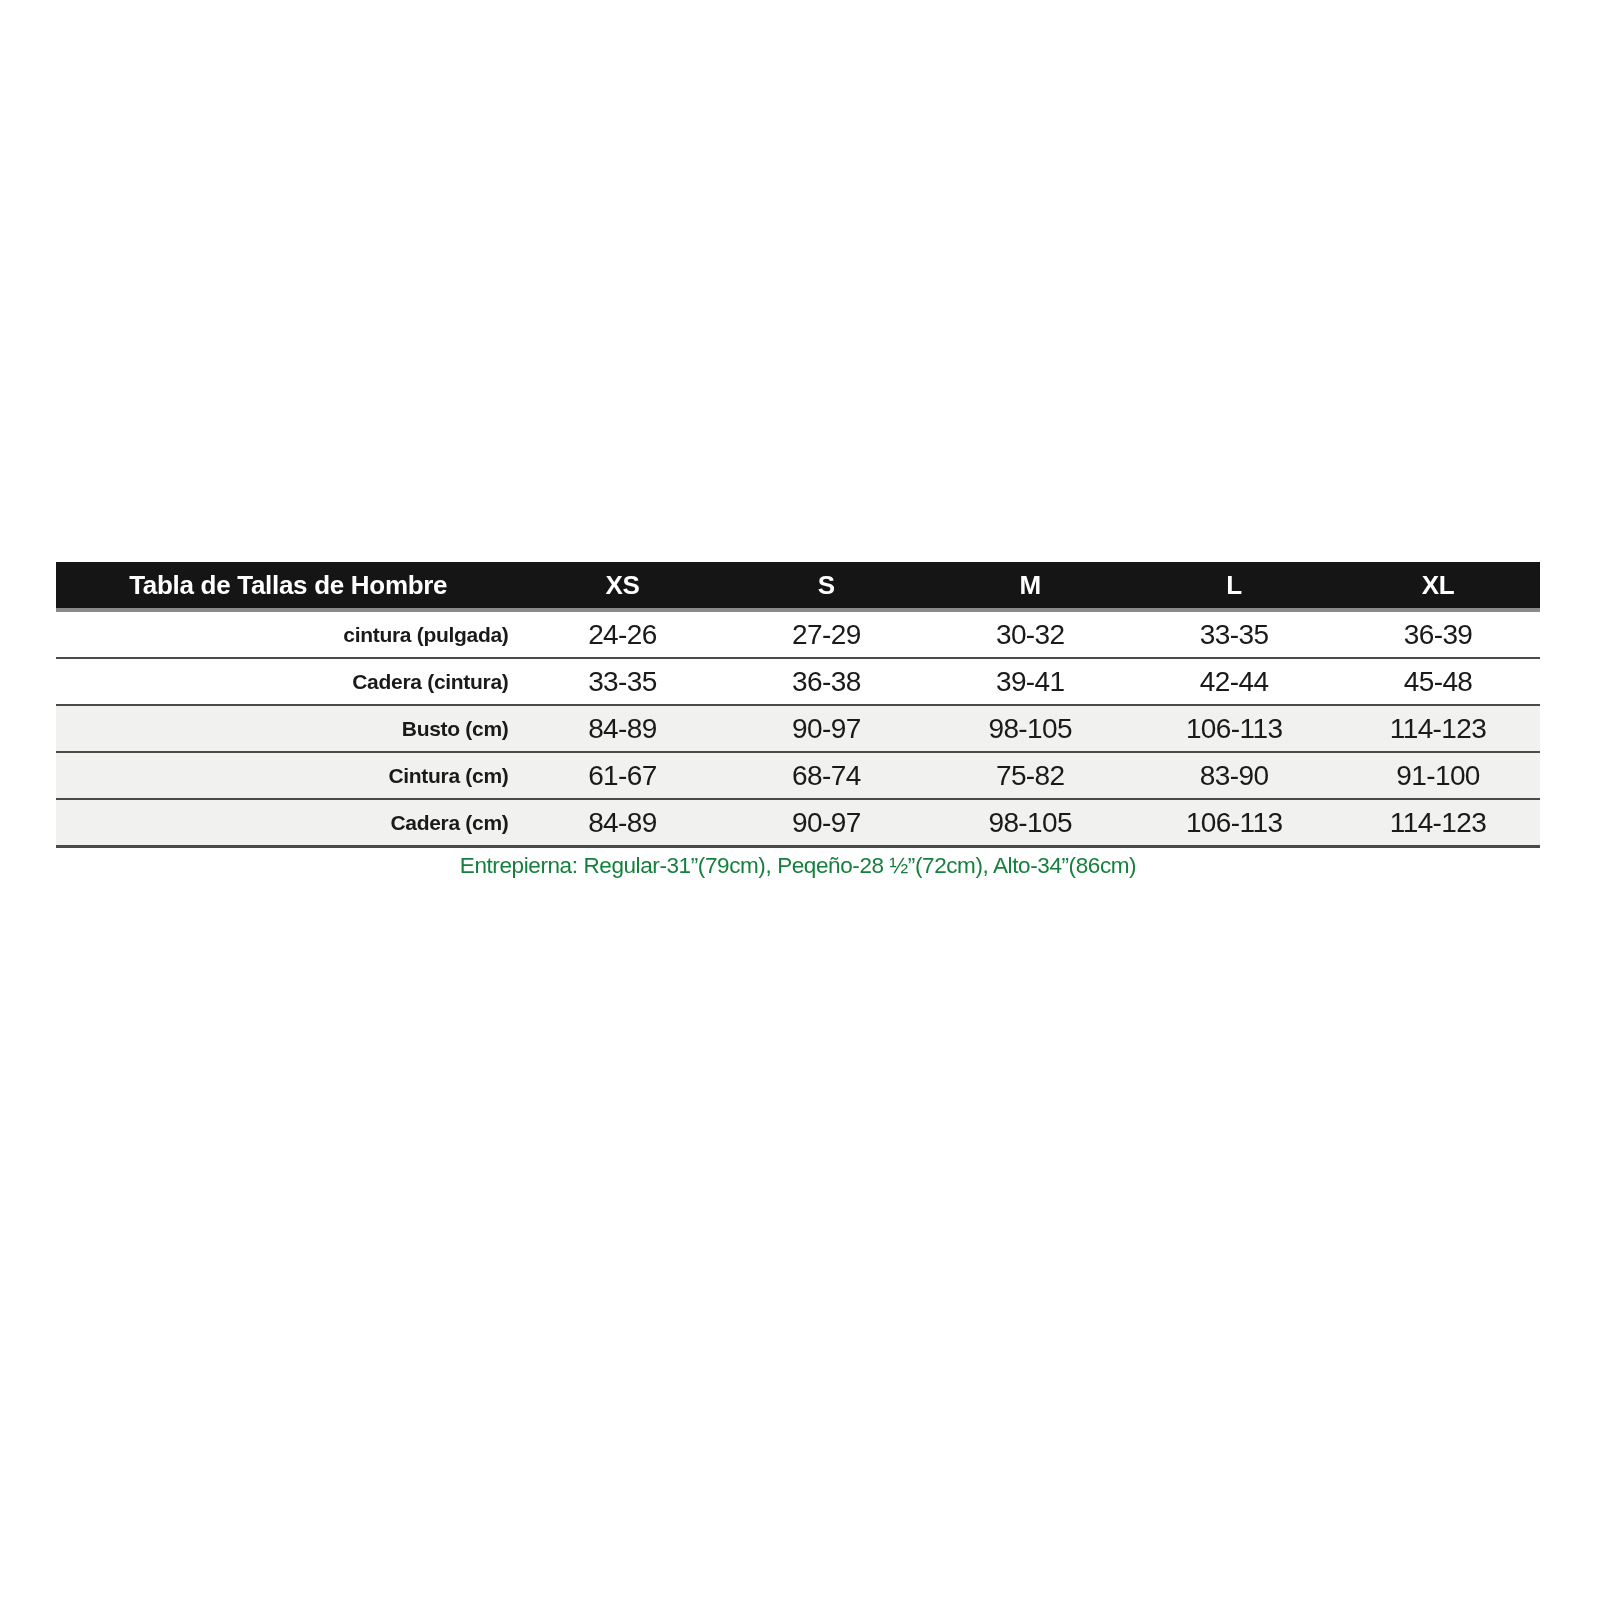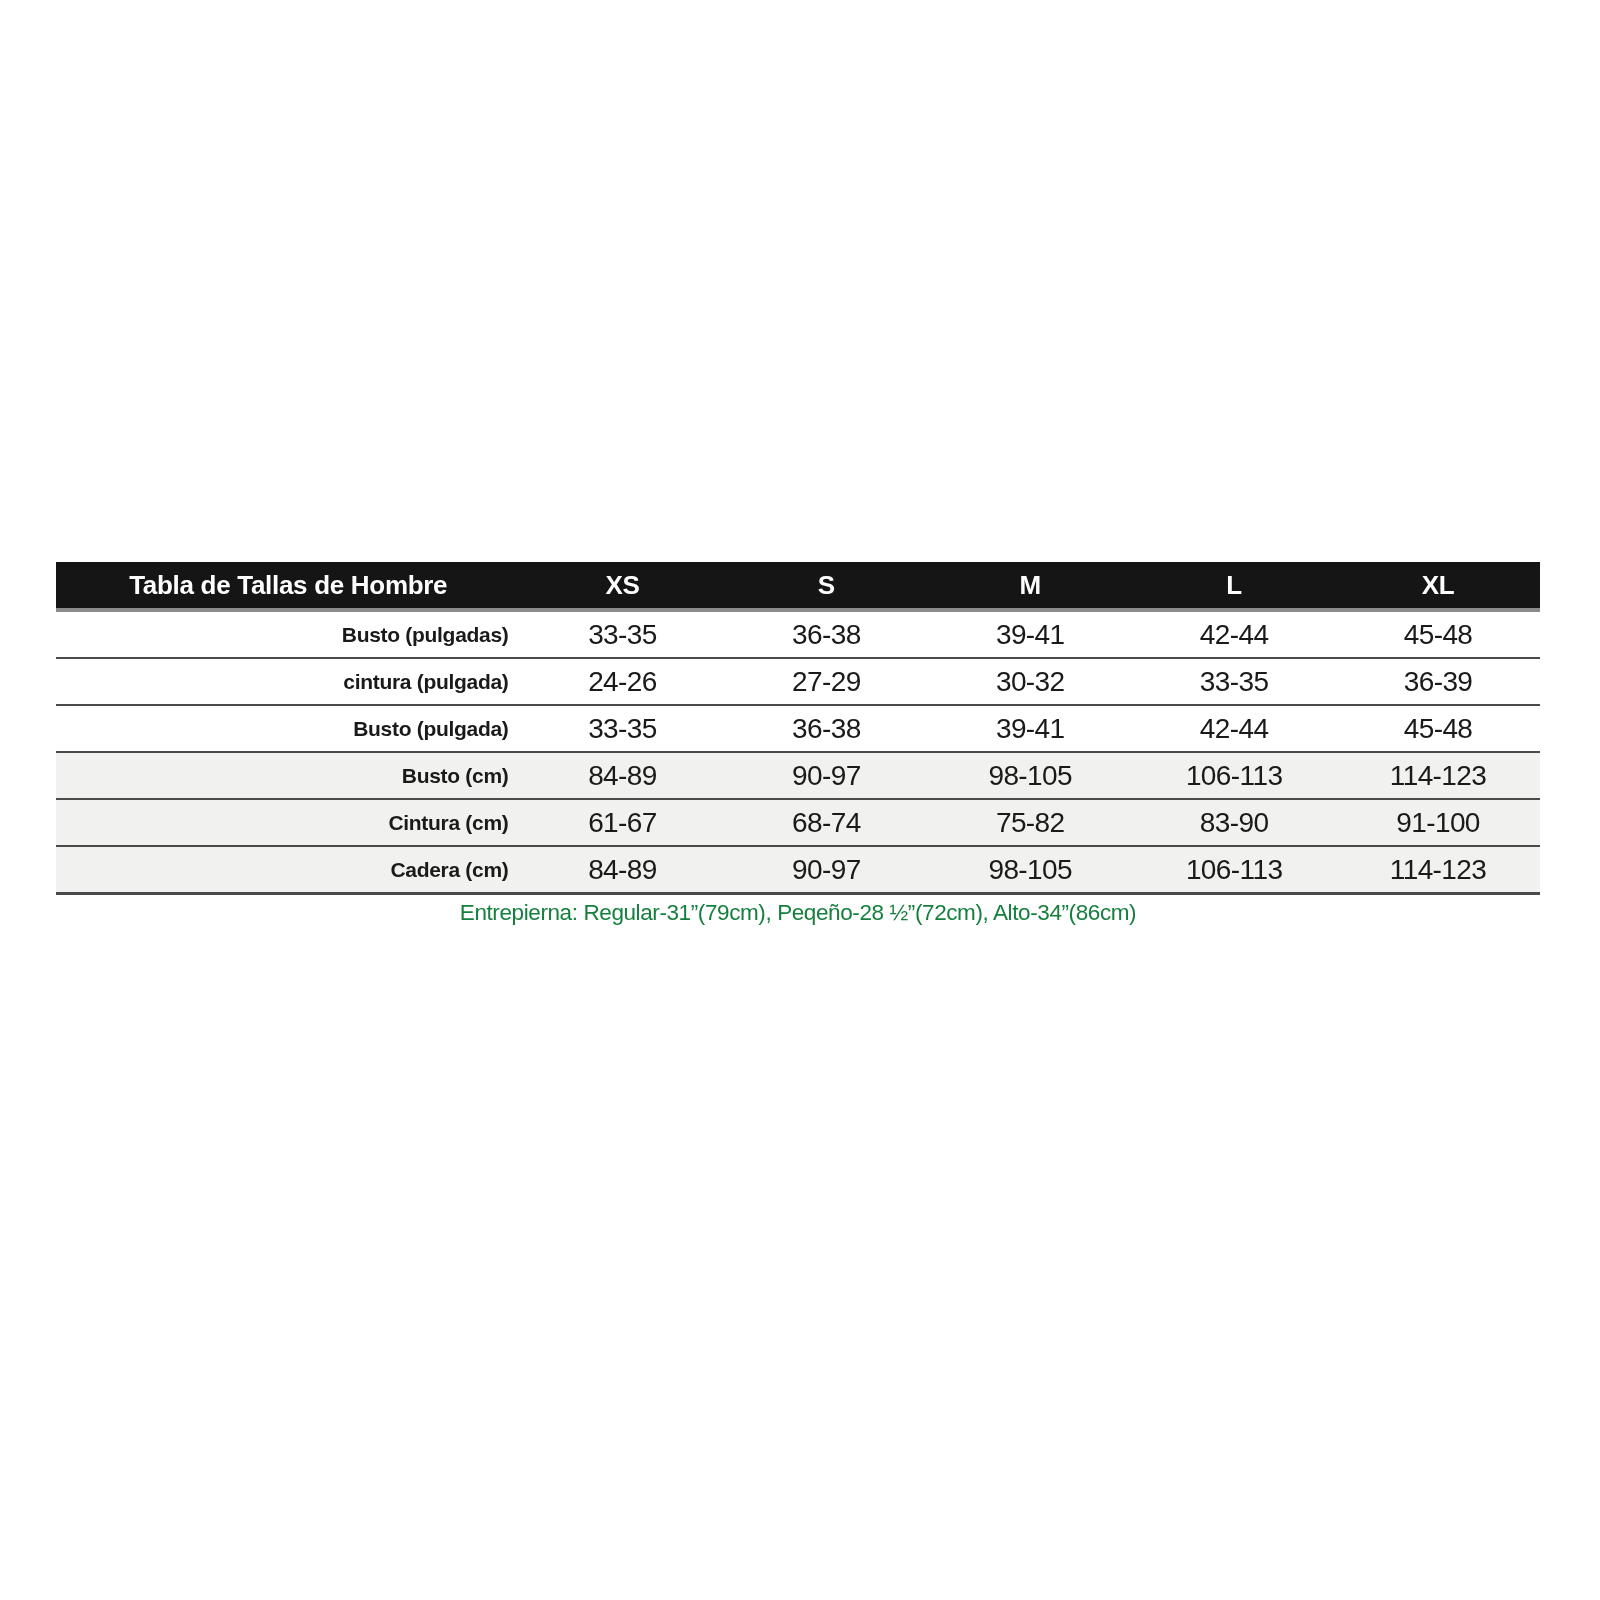--- a/index.html
+++ b/index.html
@@ -106,37 +106,29 @@
           <th class="label-col">Tabla de Tallas de Hombre</th>
           <th class="data-col">XS</th>
           <th class="data-col">S</th>
           <th class="data-col">M</th>
           <th class="data-col">L</th>
           <th class="data-col">XL</th>
         </tr>
       </thead>
       <tbody>
         <tr>
-          <td class="row-label">Busto (pulgadas)</td>
-          <td class="cell-value">33-35</td>
-          <td class="cell-value">36-38</td>
-          <td class="cell-value">39-41</td>
-          <td class="cell-value">42-44</td>
-          <td class="cell-value">45-48</td>
-        </tr>
-        <tr>
           <td class="row-label">cintura (pulgada)</td>
           <td class="cell-value">24-26</td>
           <td class="cell-value">27-29</td>
           <td class="cell-value">30-32</td>
           <td class="cell-value">33-35</td>
           <td class="cell-value">36-39</td>
         </tr>
         <tr>
-          <td class="row-label">Busto (pulgada)</td>
+          <td class="row-label">Cadera (cintura)</td>
           <td class="cell-value">33-35</td>
           <td class="cell-value">36-38</td>
           <td class="cell-value">39-41</td>
           <td class="cell-value">42-44</td>
           <td class="cell-value">45-48</td>
         </tr>
         <tr class="grp-cm first-cm">
           <td class="row-label">Busto (cm)</td>
           <td class="cell-value">84-89</td>
           <td class="cell-value">90-97</td>

